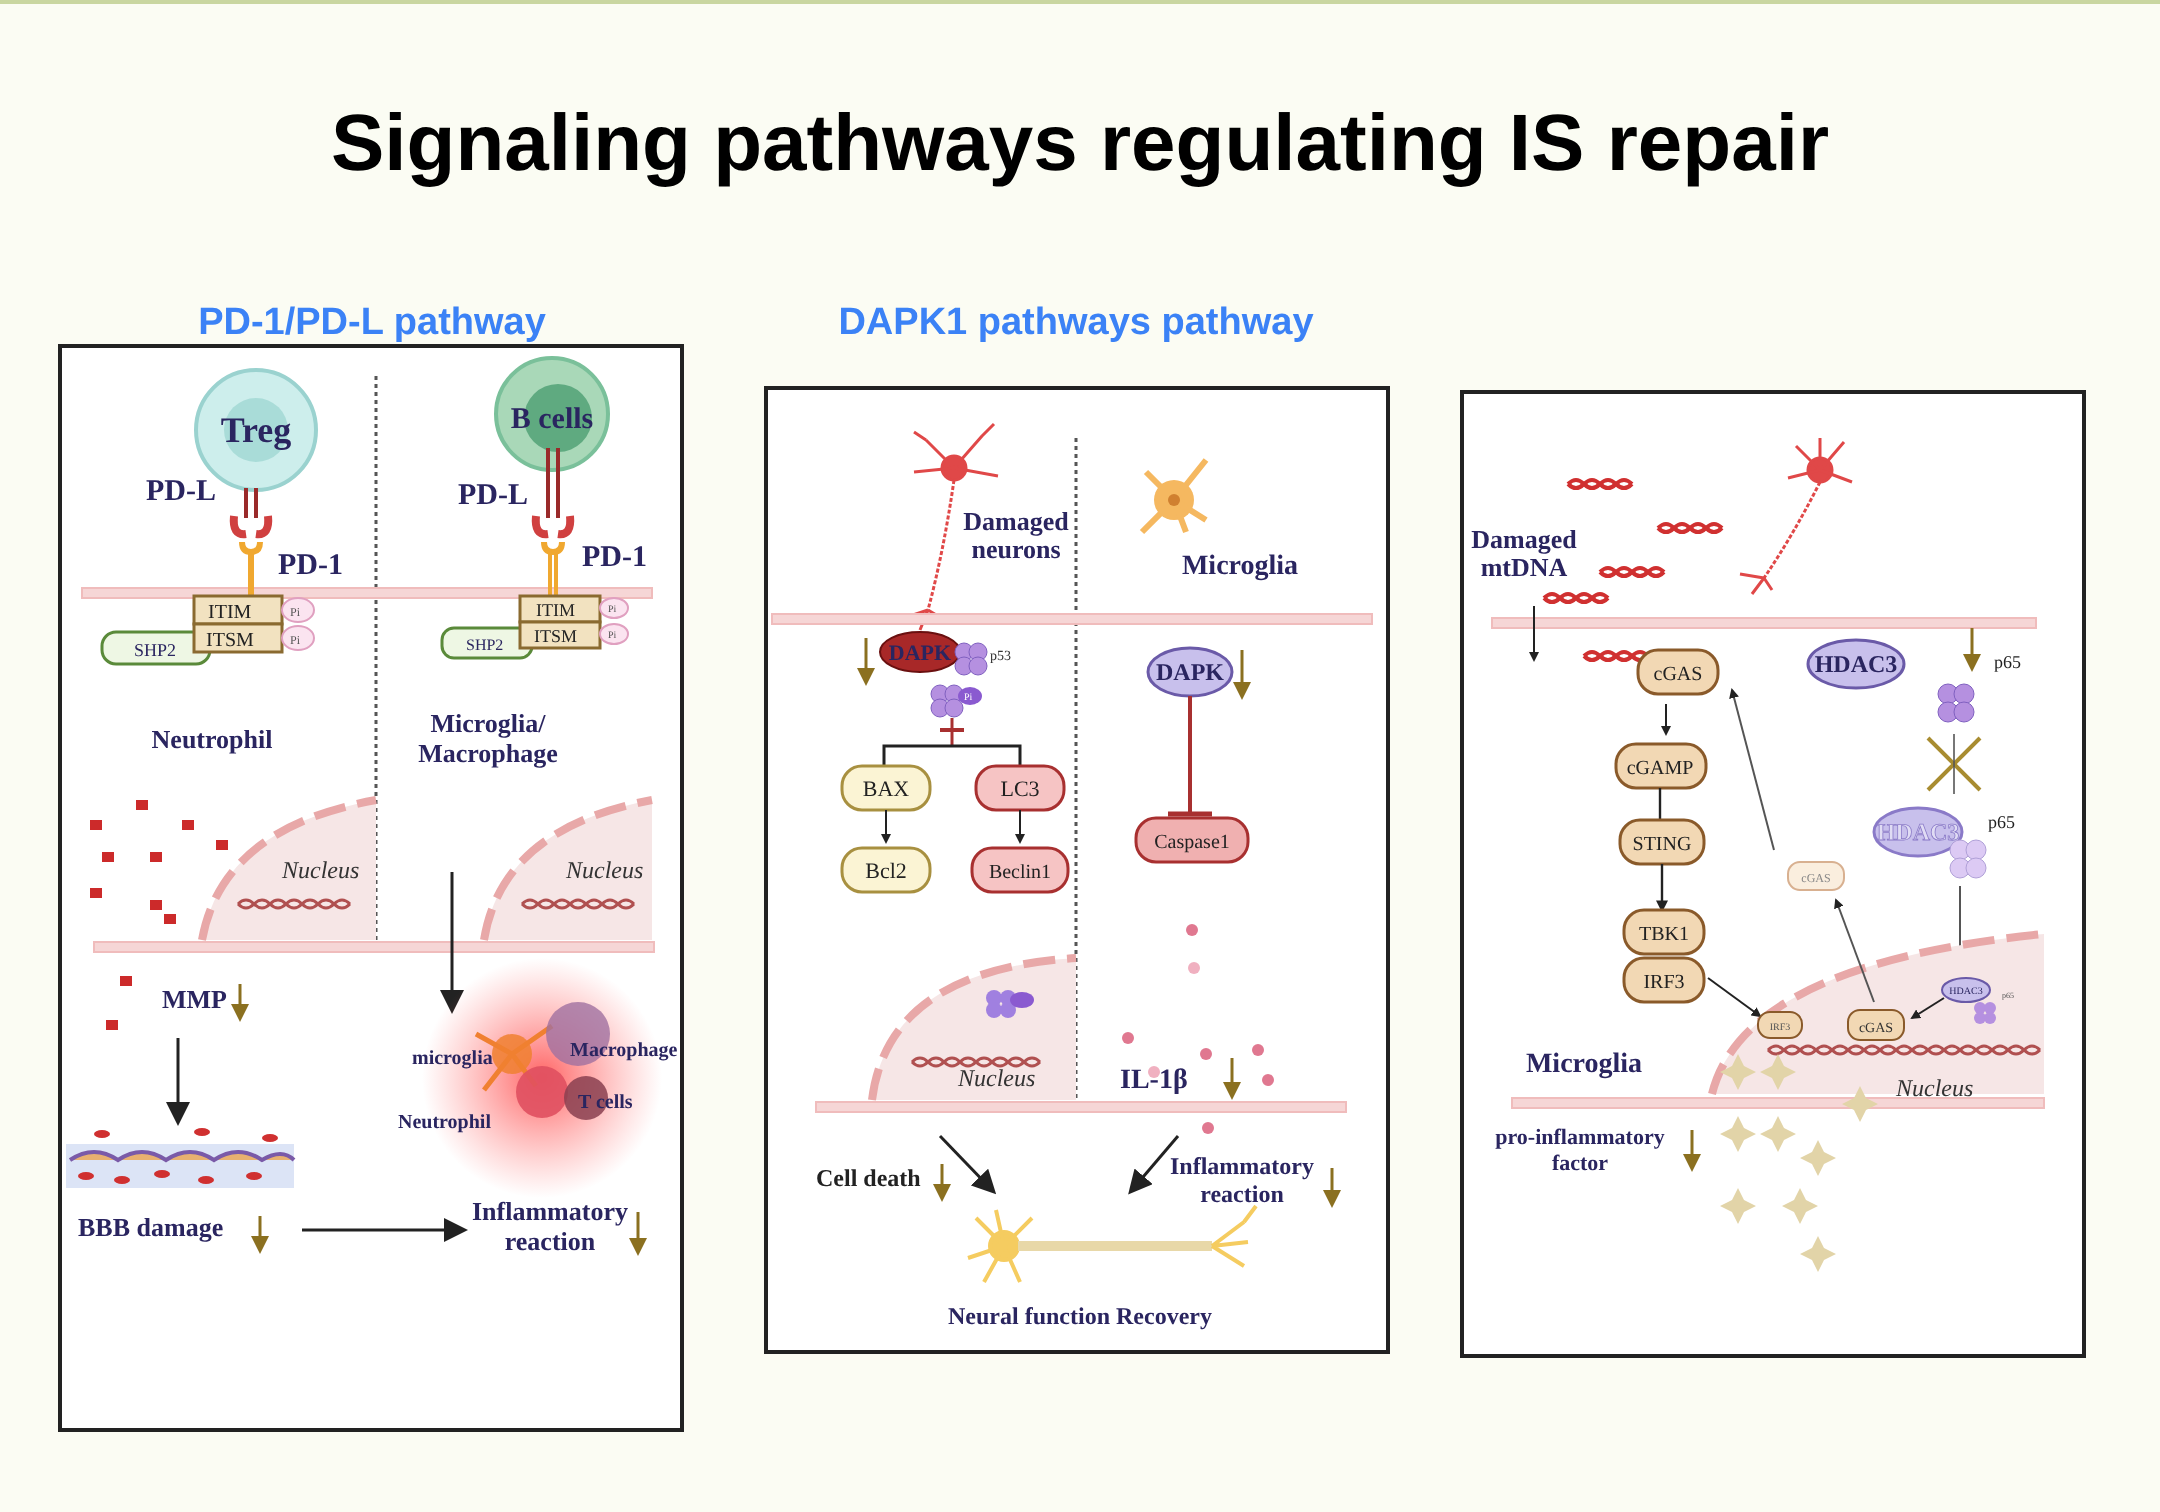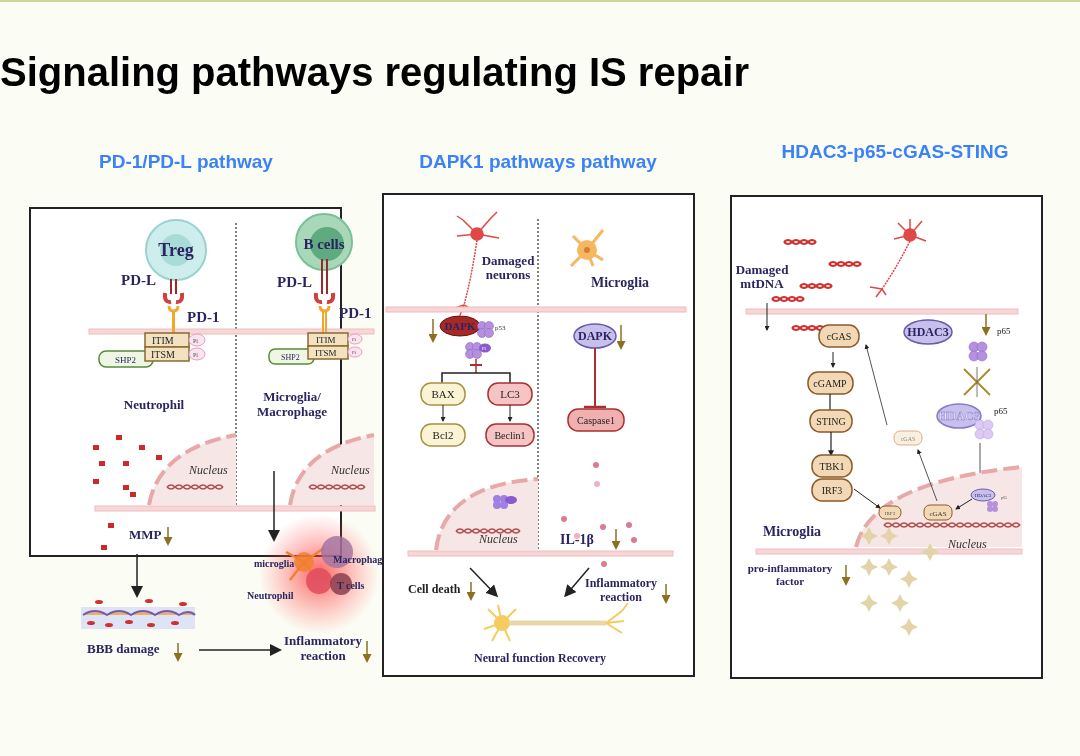--- a/index.html
+++ b/index.html
@@ -1,33 +1,32 @@
 <!DOCTYPE html>
 <html><head>
 <meta charset="utf-8">
 <style>
   html, body { margin:0; padding:0; }
   body { width:1080px; height:756px; background:#fbfcf3; border-top:2px solid #c9d6a0; box-sizing:border-box; position:relative; overflow:hidden; font-family:"Liberation Serif", serif; }
-  .title { position:absolute; left:0; width:1080px; top:48px; text-align:left; font-family:"Liberation Sans", sans-serif; font-weight:bold; font-size:40px; color:#000; }
+  .title { position:absolute; left:0; width:1080px; top:48px; text-align:center; font-family:"Liberation Sans", sans-serif; font-weight:bold; font-size:40px; color:#000; }
   .ptitle { position:absolute; text-align:center; font-family:"Liberation Sans", sans-serif; font-weight:bold; font-size:19px; color:#3b82f6; line-height:24px; }
   .panel { position:absolute; background:#fff; border:2px solid #222; box-sizing:border-box; }
   svg text { font-family:"Liberation Serif", serif; }
 </style>
 </head>
 <body>
 
 <div class="title">Signaling pathways regulating IS repair</div>
 
 <div class="ptitle" style="left:30px;width:312px;top:148px;">PD-1/PD-L pathway</div>
 <div class="ptitle" style="left:382px;width:312px;top:148px;">DAPK1 pathways pathway</div>
 <div class="ptitle" style="left:730px;width:330px;top:138px;">
-  <div>HDAC3-p65-cGAS-STING</div>
 </div>
 
-<div class="panel" style="left:29px;top:205px;width:313px;height:350px;padding-left:48px;">
+<div class="panel" style="left:29px;top:170px;width:313px;height:544px;">
 <svg width="309" height="480" viewBox="0 0 309 480">
   <defs>
     <marker id="ah1" markerWidth="8" markerHeight="8" refX="6" refY="4" orient="auto">
           <path d="M0,0 L8,4 L0,8 Z" fill="#222"></path>
         </marker>
     <marker id="ahg" markerWidth="6" markerHeight="6" refX="4" refY="3" orient="auto">
           <path d="M0,0 L6,3 L0,6 Z" fill="#8b7020"></path>
         </marker>
     <radialGradient id="glow">
           <stop offset="0" stop-color="#ff3030" stop-opacity="0.75"></stop>

